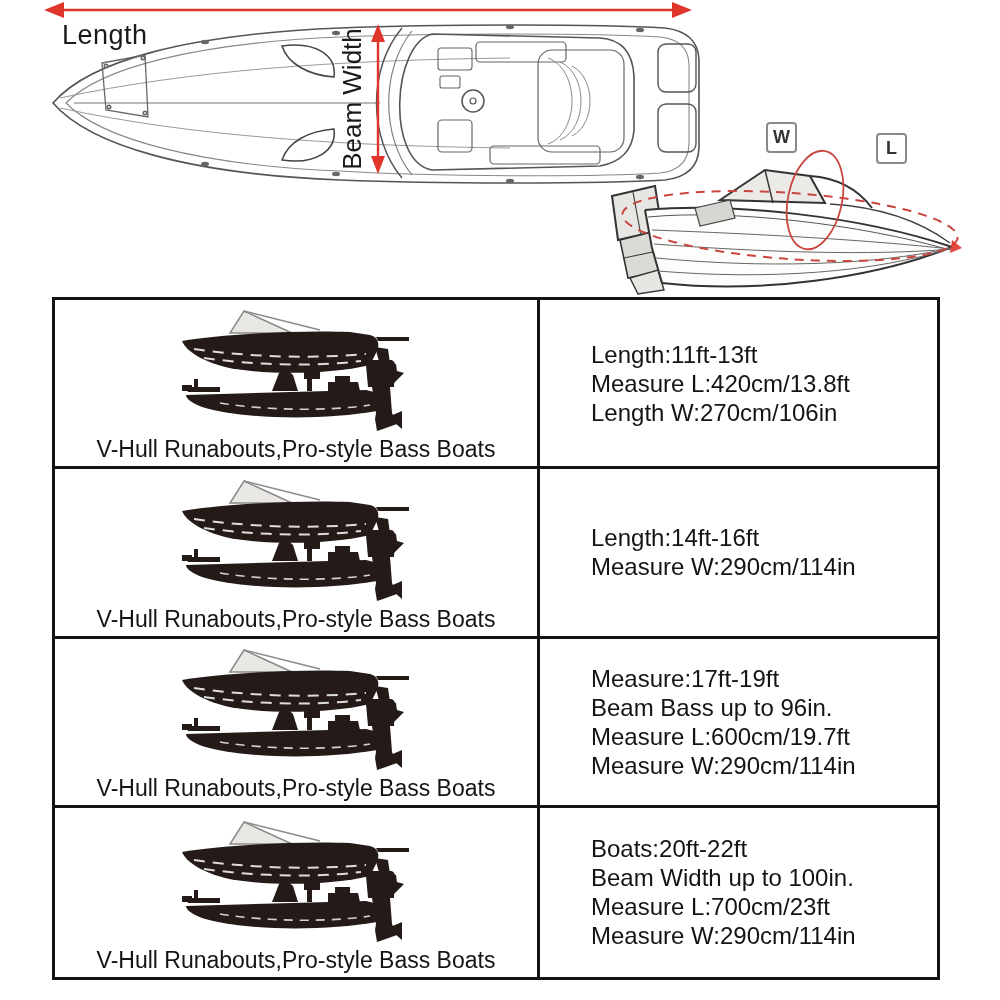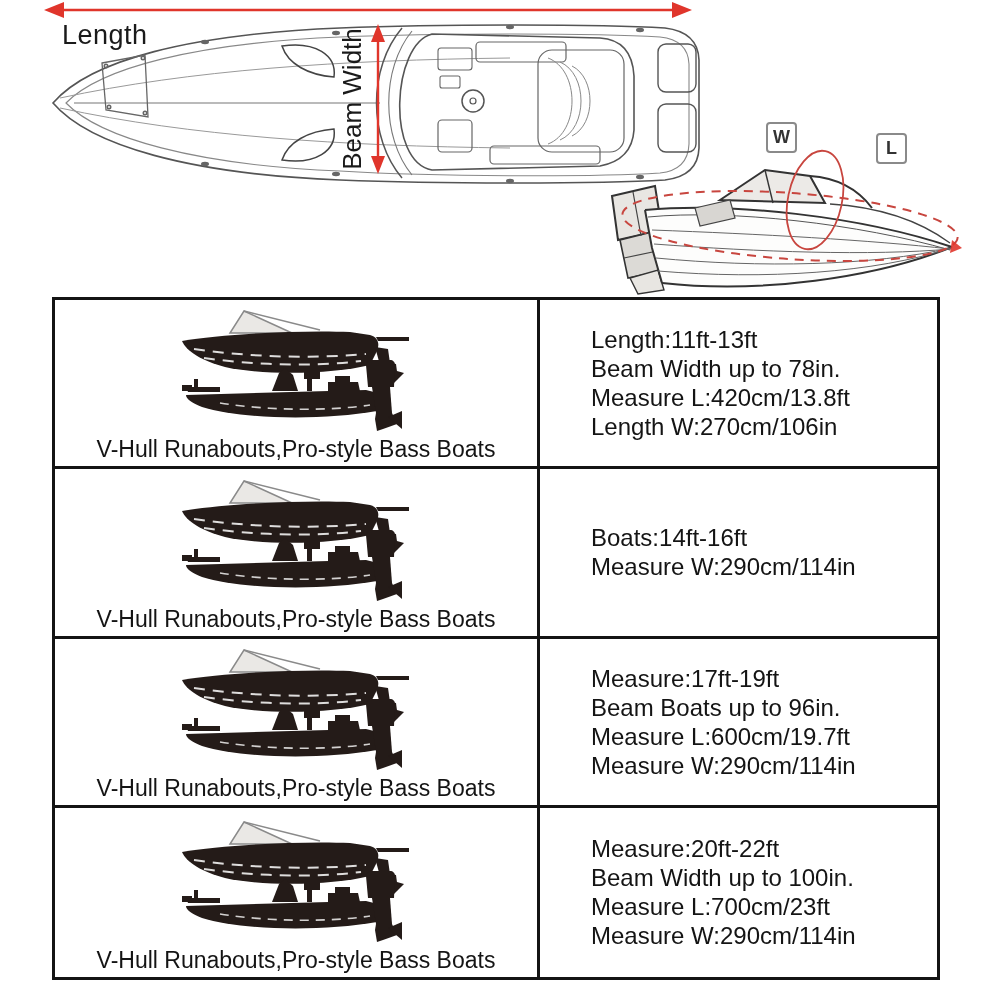--- a/index.html
+++ b/index.html
@@ -186,63 +186,62 @@
 
     <div class="size-row">
       <div class="boats-cell">
         <svg width="232" height="128" viewBox="0 0 232 128">
             <use href="#sil-pair" xlink:href="#sil-pair"></use>
           </svg>
         <div class="boats-caption">V-Hull Runabouts,Pro-style Bass Boats</div>
       </div>
       <div class="dims-cell">
         <div>Length:11ft-13ft</div>
-        <div>Beam Width up to 78in.</div>
         <div>Measure L:420cm/13.8ft</div>
         <div>Length W:270cm/106in</div>
       </div>
     </div>
 
     <div class="size-row">
       <div class="boats-cell">
         <svg width="232" height="128" viewBox="0 0 232 128">
             <use href="#sil-pair" xlink:href="#sil-pair"></use>
           </svg>
         <div class="boats-caption">V-Hull Runabouts,Pro-style Bass Boats</div>
       </div>
       <div class="dims-cell">
-        <div>Boats:14ft-16ft</div>
+        <div>Length:14ft-16ft</div>
         <div>Measure W:290cm/114in</div>
       </div>
     </div>
 
     <div class="size-row">
       <div class="boats-cell">
         <svg width="232" height="128" viewBox="0 0 232 128">
             <use href="#sil-pair" xlink:href="#sil-pair"></use>
           </svg>
         <div class="boats-caption">V-Hull Runabouts,Pro-style Bass Boats</div>
       </div>
       <div class="dims-cell">
         <div>Measure:17ft-19ft</div>
-        <div>Beam Boats up to 96in.</div>
+        <div>Beam Bass up to 96in.</div>
         <div>Measure L:600cm/19.7ft</div>
         <div>Measure W:290cm/114in</div>
       </div>
     </div>
 
     <div class="size-row">
       <div class="boats-cell">
         <svg width="232" height="128" viewBox="0 0 232 128">
             <use href="#sil-pair" xlink:href="#sil-pair"></use>
           </svg>
         <div class="boats-caption">V-Hull Runabouts,Pro-style Bass Boats</div>
       </div>
       <div class="dims-cell">
-        <div>Measure:20ft-22ft</div>
+        <div>Boats:20ft-22ft</div>
         <div>Beam Width up to 100in.</div>
         <div>Measure L:700cm/23ft</div>
         <div>Measure W:290cm/114in</div>
       </div>
     </div>
 
   </div>
 </div>
 
 </body></html>

